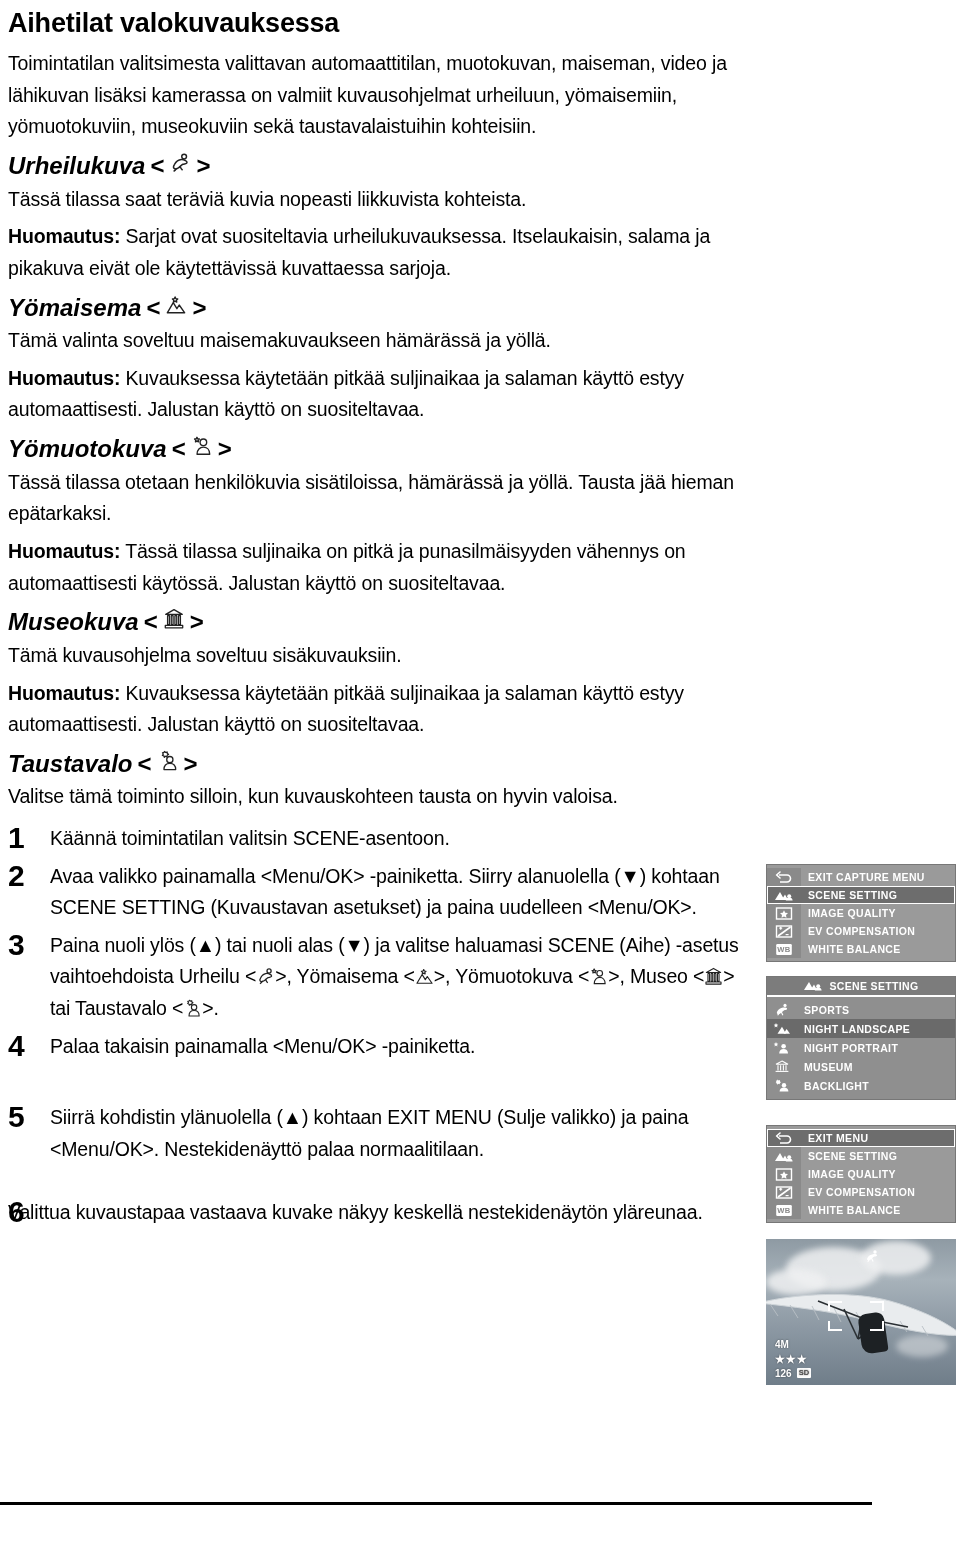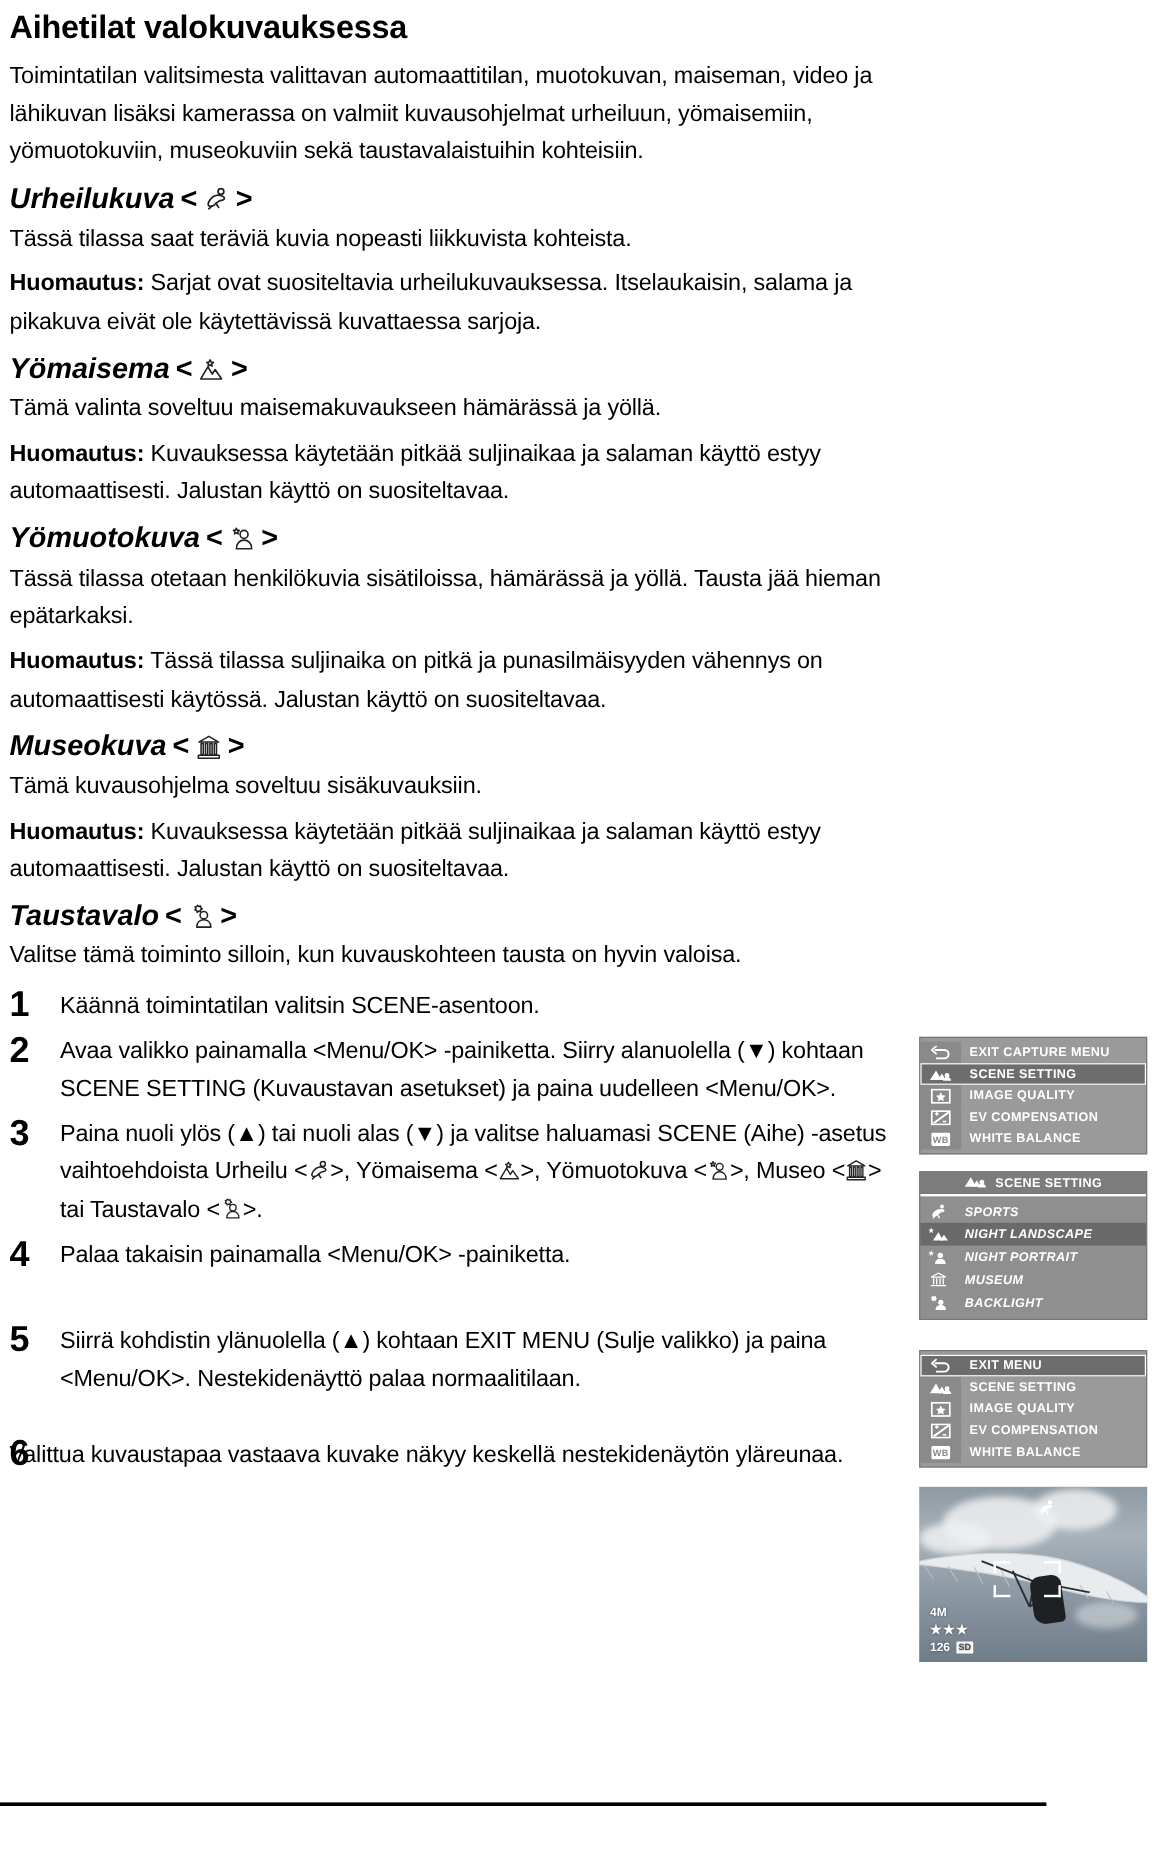--- a/index.html
+++ b/index.html
@@ -39,21 +39,21 @@
     letter-spacing: -0.15px;
   }
 
   h2.mode-heading {
     font-size: 24px;
     font-weight: bold;
     font-style: italic;
     margin: 9px 0 3px 0;
     line-height: 1.2;
     display: flex;
-    align-items: center;
+    align-items: flex-start;
     gap: 5px;
   }
   h2.mode-heading .bracket {
     font-style: normal;
     font-weight: bold;
     font-size: 24px;
   }
 
   .lbl-bold { font-weight: bold; }
 
@@ -150,21 +150,21 @@
     height: 20px;
     background: #7c7c7c;
     color: #fff;
     font-weight: bold;
     border-bottom: 2px solid #fff;
     font-size: 10.5px;
     letter-spacing: 0.35px;
   }
   .lcd.sub .lcd-items { padding: 3px 0 4px 0; }
   .lcd.sub .lcd-row .lcd-ico { background: transparent; flex: 0 0 30px; width: 30px; }
-  .lcd.sub .lcd-row { height: 19px; font-style: italic; }
+  .lcd.sub .lcd-row { height: 19px; }
   .lcd.sub .lcd-row.selected { background: #6a6a6a; outline: none; }
 
   
   .photo {
     position: relative;
     width: 190px;
     height: 146px;
     overflow: hidden;
     background: linear-gradient(180deg, #8e9aa3 0%, #a7b2ba 28%, #8d99a4 60%, #6f7d89 100%);
   }

